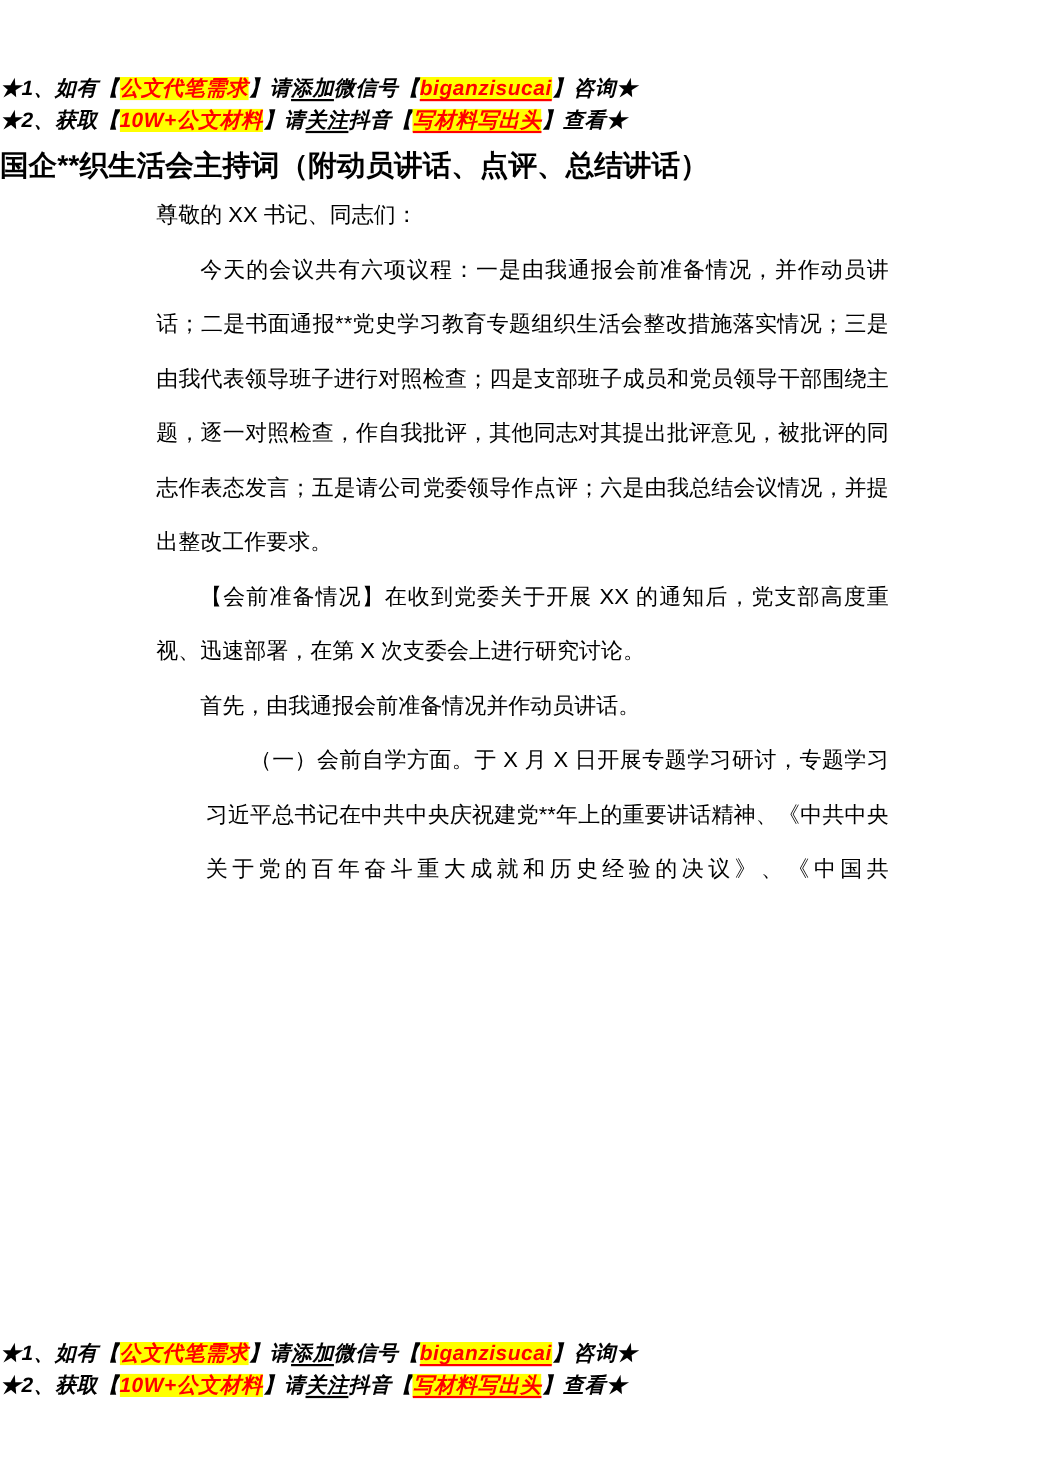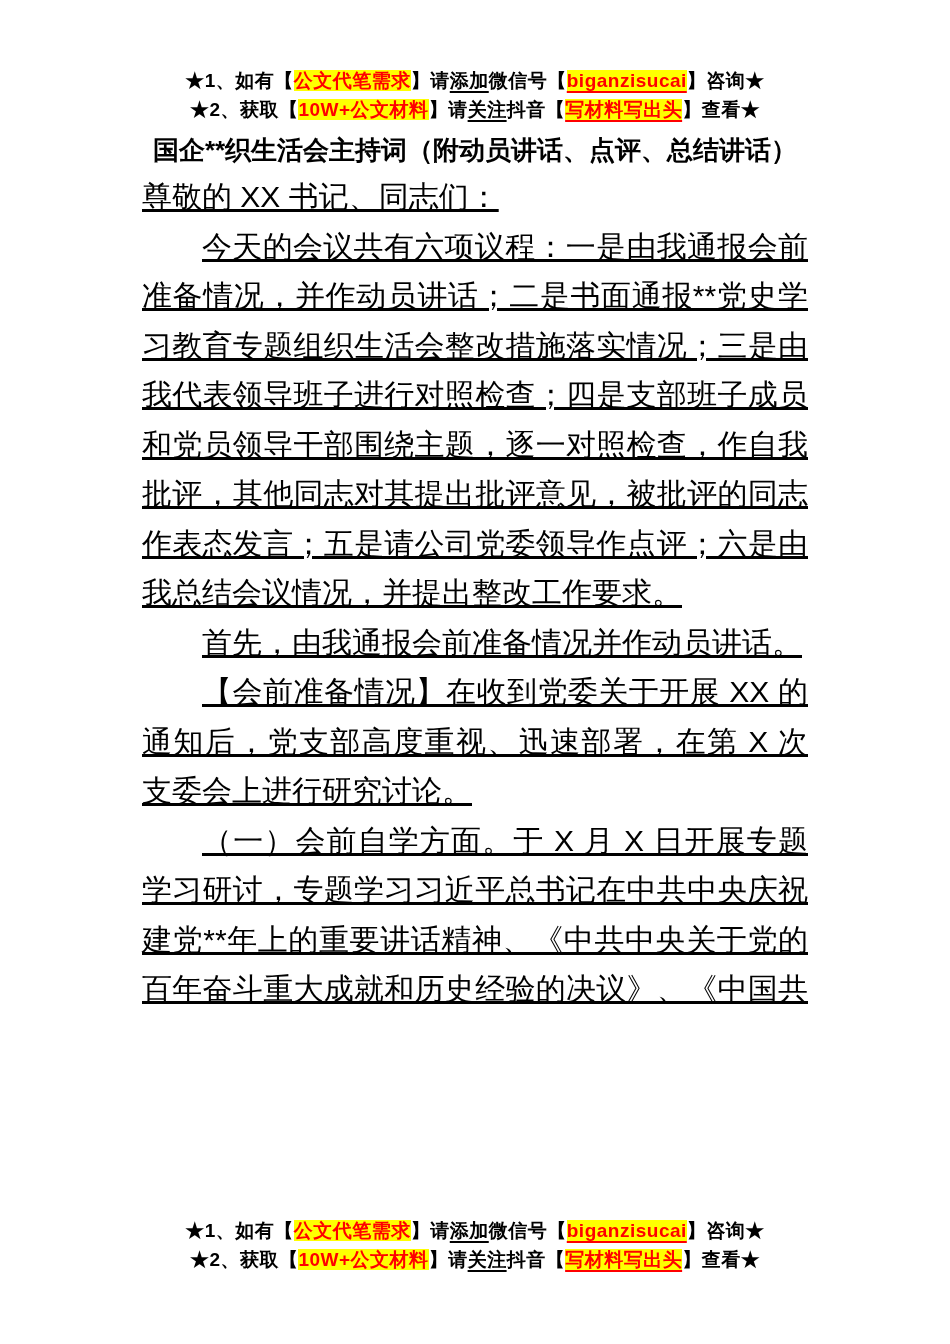--- a/index.html
+++ b/index.html
@@ -9,26 +9,27 @@
     background: #ffffff;
     color: #000000;
     font-family: "Liberation Sans", sans-serif;
     position: relative;
     overflow: hidden;
   }
   .promo {
     position: absolute;
     left: 0;
     width: 100%;
-    text-align: center;
+    text-align: left;
     font-weight: bold;
     font-size: 19px;
     line-height: 29px;
     letter-spacing: 0.5px;
     white-space: nowrap;
+    font-style: italic;
   }
   .promo-header { top: 66px; }
   .promo-footer { top: 1216px; }
   .hl {
     background: #ffff00;
     color: #ff0000;
   }
   .ul-black {
     text-decoration: underline;
     text-decoration-thickness: 2px;
@@ -40,63 +41,61 @@
     text-decoration: underline;
     text-decoration-color: #ff0000;
     text-decoration-thickness: 2px;
     text-underline-offset: 4px;
   }
   .doc-title {
     position: absolute;
     top: 130px;
     left: 0;
     width: 100%;
-    text-align: center;
     font-weight: bold;
     font-size: 26px;
     line-height: 40px;
   }
   .doc-body {
     position: absolute;
     top: 172px;
     left: 142px;
     width: 666px;
-    font-size: 30px;
+    font-size: 20px;
     line-height: 49.5px;
     text-align: justify;
     text-justify: inter-ideograph;
-    text-decoration: underline;
   }
   .doc-body p {
     margin: 0;
     padding: 0;
     text-indent: 2em;
   }
   .doc-body p.no-indent { text-indent: 0; }
-  .doc-body p.cutoff { text-align-last: justify; }
+  .doc-body p.cutoff { text-align-last: justify; margin-left: 45px; }
 </style>
 </head>
 <body>
 
 <div class="promo promo-header">
   <div>
     <span>★1、如有【</span><span class="hl">公文代笔需求</span><span>】请</span><span class="ul-black">添加</span><span>微信号【</span><span class="hl-ul">biganzisucai</span><span>】咨询★</span>
   </div>
   <div>
     <span>★2、获取【</span><span class="hl">10W+公文材料</span><span>】请</span><span class="ul-black">关注</span><span>抖音【</span><span class="hl-ul">写材料写出头</span><span>】查看★</span>
   </div>
 </div>
 
 <div class="doc-title">国企**织生活会主持词（附动员讲话、点评、总结讲话）</div>
 
 <div class="doc-body">
   <p class="no-indent">尊敬的 XX 书记、同志们：</p>
   <p>今天的会议共有六项议程：一是由我通报会前准备情况，并作动员讲话；二是书面通报**党史学习教育专题组织生活会整改措施落实情况；三是由我代表领导班子进行对照检查；四是支部班子成员和党员领导干部围绕主题，逐一对照检查，作自我批评，其他同志对其提出批评意见，被批评的同志作表态发言；五是请公司党委领导作点评；六是由我总结会议情况，并提出整改工作要求。</p>
+  <p>【会前准备情况】在收到党委关于开展 XX 的通知后，党支部高度重视、迅速部署，在第 X 次支委会上进行研究讨论。</p>
   <p>首先，由我通报会前准备情况并作动员讲话。</p>
-  <p>【会前准备情况】在收到党委关于开展 XX 的通知后，党支部高度重视、迅速部署，在第 X 次支委会上进行研究讨论。</p>
   <p class="cutoff">（一）会前自学方面。于 X 月 X 日开展专题学习研讨，专题学习习近平总书记在中共中央庆祝建党**年上的重要讲话精神、《中共中央关于党的百年奋斗重大成就和历史经验的决议》、《中国共</p>
 </div>
 
 <div class="promo promo-footer">
   <div>
     <span>★1、如有【</span><span class="hl">公文代笔需求</span><span>】请</span><span class="ul-black">添加</span><span>微信号【</span><span class="hl-ul">biganzisucai</span><span>】咨询★</span>
   </div>
   <div>
     <span>★2、获取【</span><span class="hl">10W+公文材料</span><span>】请</span><span class="ul-black">关注</span><span>抖音【</span><span class="hl-ul">写材料写出头</span><span>】查看★</span>
   </div>

